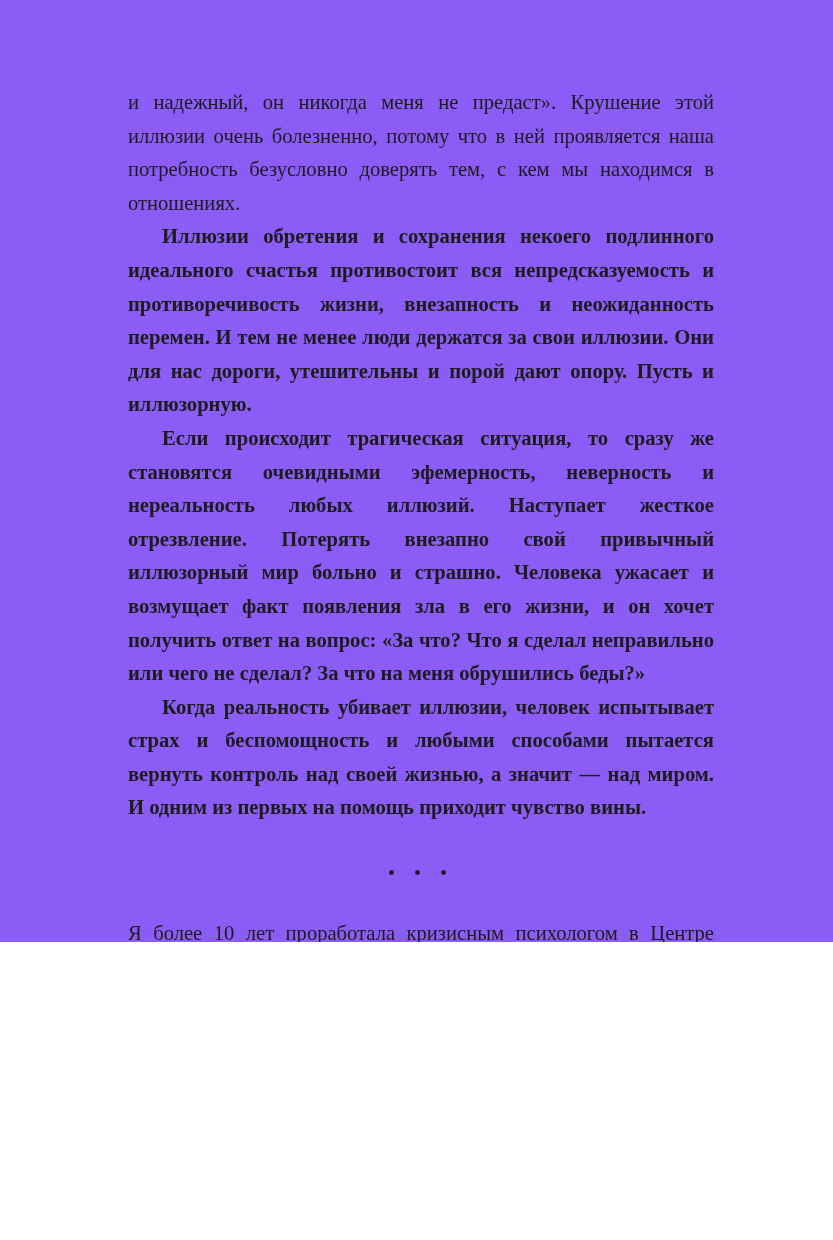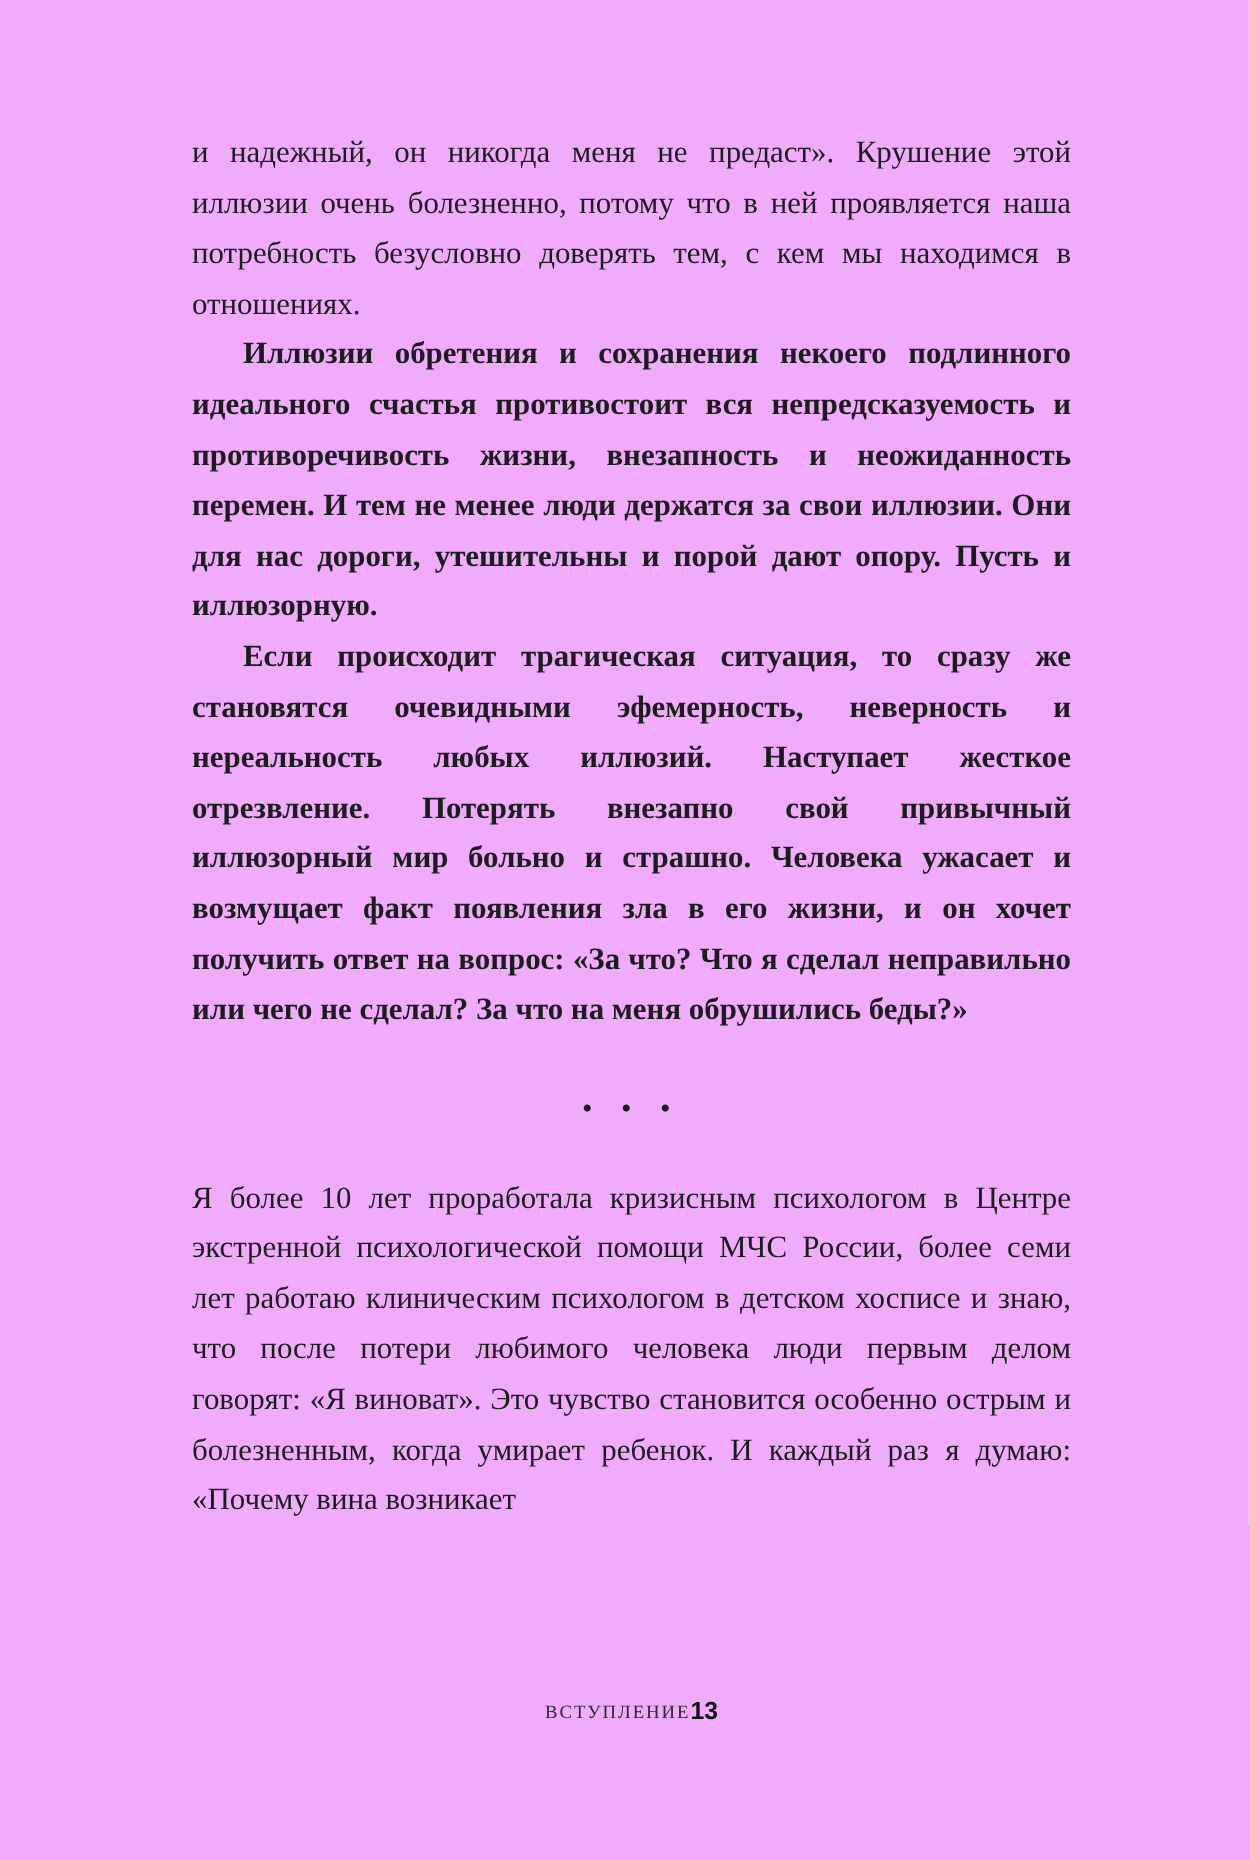--- a/index.html
+++ b/index.html
@@ -3,22 +3,22 @@
 <meta charset="utf-8">
 <style>
   html, body {
     margin: 0;
     padding: 0;
     background: #ffffff;
   }
   .page {
     position: relative;
     width: 833px;
-    height: 1240px;
-    background: #f0abfc;
+    height: 942px;
+    background: #8b5cf6;
     overflow: hidden;
     font-family: "Liberation Serif", "DejaVu Serif", serif;
     color: #1b1b1b;
   }
   .content {
     position: absolute;
     left: 128px;
     top: 86px;
     width: 586px;
   }
@@ -71,20 +71,21 @@
 </head>
 <body>
 
 <div class="page">
 
   <div class="content">
 
     <p class="para">и надежный, он никогда меня не предаст». Крушение этой иллюзии очень болезненно, потому что в ней проявляется наша потребность безусловно доверять тем, с кем мы находимся в отношениях.</p>
     <p class="para indent">Иллюзии обретения и сохранения некоего подлинного идеального счастья противостоит вся непредсказуемость и противоречивость жизни, внезапность и неожиданность перемен. И тем не менее люди держатся за свои иллюзии. Они для нас дороги, утешительны и порой дают опору. Пусть и иллюзорную.</p>
     <p class="para indent">Если происходит трагическая ситуация, то сразу же становятся очевидными эфемерность, неверность и нереальность любых иллюзий. Наступает жесткое отрезвление. Потерять внезапно свой привычный иллюзорный мир больно и страшно. Человека ужасает и возмущает факт появления зла в его жизни, и он хочет получить ответ на вопрос: «За что? Что я сделал неправильно или чего не сделал? За что на меня обрушились беды?»</p>
+    <p class="para indent">Когда реальность убивает иллюзии, человек испытывает страх и беспомощность и любыми способами пытается вернуть контроль над своей жизнью, а значит — над миром. И одним из первых на помощь приходит чувство вины.</p>
 
     <div class="divider">• • •</div>
 
     <p class="para">Я более 10 лет проработала кризисным психологом в Центре экстренной психологической помощи МЧС России, более семи лет работаю клиническим психологом в детском хосписе и знаю, что после потери любимого человека люди первым делом говорят: «Я виноват». Это чувство становится особенно острым и болезненным, когда умирает ребенок. И каждый раз я думаю: «Почему вина возникает</p>
 
   </div>
 
   <div class="footer">
     <span class="footer-chapter">ВСТУПЛЕНИЕ</span>
     <span class="footer-page">13</span>

